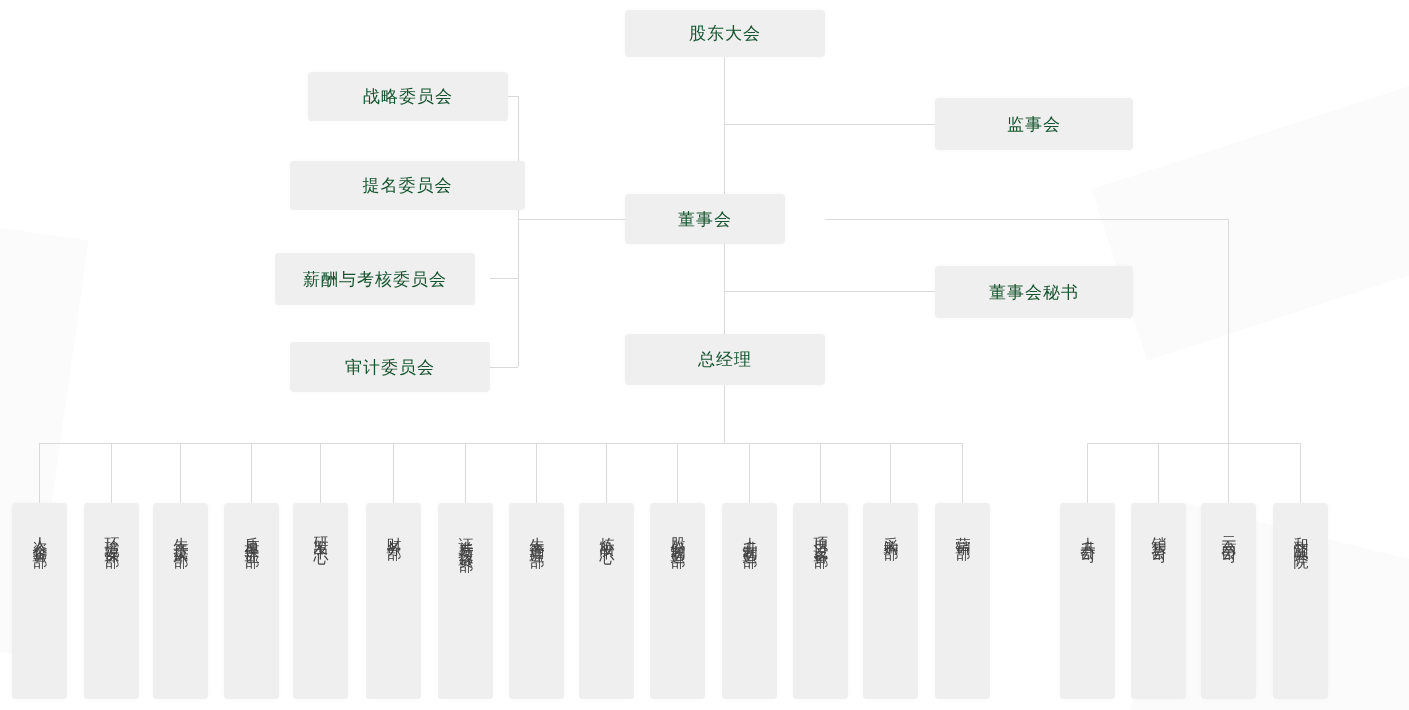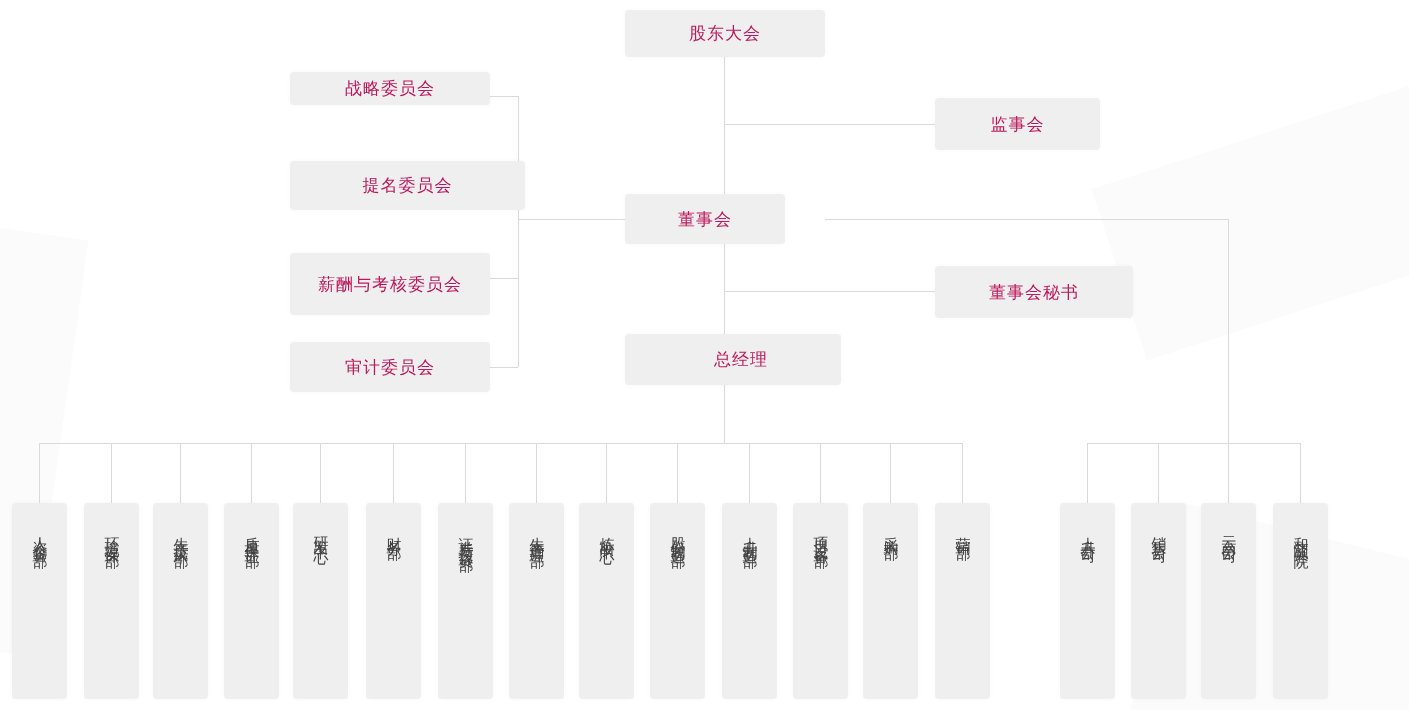--- a/index.html
+++ b/index.html
@@ -23,21 +23,21 @@
     pointer-events: none;
   }
   .deco-tr { right: -120px; top: 120px; width: 420px; height: 180px; transform: rotate(-18deg); }
   .deco-br { right: -160px; bottom: -60px; width: 420px; height: 220px; transform: rotate(14deg); }
   .deco-l  { left: -60px; top: 230px; width: 120px; height: 420px; transform: rotate(8deg); }
 
   .node {
     position: absolute;
     background: #efefef;
     border-radius: 4px;
-    color: #be185d;
+    color: #14532d;
     display: flex;
     align-items: center;
     justify-content: center;
     font-size: 17px;
     letter-spacing: 1px;
     box-shadow: 0 0 5px rgba(0,0,0,0.03);
     z-index: 2;
   }
   .vnode {
     position: absolute;
@@ -107,29 +107,29 @@
   <div class="line" style="left:962px; top:443px; width:1px; height:60px;"></div>
 
   <div class="line" style="left:1087px; top:443px; width:214px; height:1px;"></div>
   <div class="line" style="left:1087px; top:443px; width:1px; height:60px;"></div>
   <div class="line" style="left:1158px; top:443px; width:1px; height:60px;"></div>
   <div class="line" style="left:1228px; top:443px; width:1px; height:60px;"></div>
   <div class="line" style="left:1300px; top:443px; width:1px; height:60px;"></div>
 
   <div class="node" style="left:625px; top:10px; width:200px; height:47px;">股东大会</div>
 
-  <div class="node" style="left:290px; top:72px; width:200px; height:33px;">战略委员会</div>
+  <div class="node" style="left:308px; top:72px; width:200px; height:49px;">战略委员会</div>
   <div class="node" style="left:290px; top:161px; width:235px; height:49px;">提名委员会</div>
-  <div class="node" style="left:290px; top:253px; width:200px; height:62px;">薪酬与考核委员会</div>
+  <div class="node" style="left:275px; top:253px; width:200px; height:52px;">薪酬与考核委员会</div>
   <div class="node" style="left:290px; top:342px; width:200px; height:50px;">审计委员会</div>
 
-  <div class="node" style="left:935px; top:98px; width:165px; height:52px;">监事会</div>
+  <div class="node" style="left:935px; top:98px; width:198px; height:52px;">监事会</div>
   <div class="node" style="left:625px; top:194px; width:160px; height:50px;">董事会</div>
   <div class="node" style="left:935px; top:266px; width:198px; height:52px;">董事会秘书</div>
-  <div class="node" style="left:625px; top:334px; width:200px; height:51px;padding-left:16px;">总经理</div>
+  <div class="node" style="left:625px; top:334px; width:200px; height:51px;">总经理</div>
 
   <div class="vnode" style="left:12px;  top:503px; width:55px; height:196px;">
       <span class="vtext">人资企管部</span>
     </div>
   <div class="vnode" style="left:84px;  top:503px; width:55px; height:196px;">
       <span class="vtext">环境安保部</span>
     </div>
   <div class="vnode" style="left:153px; top:503px; width:55px; height:196px;">
       <span class="vtext">生产技术部</span>
     </div>

